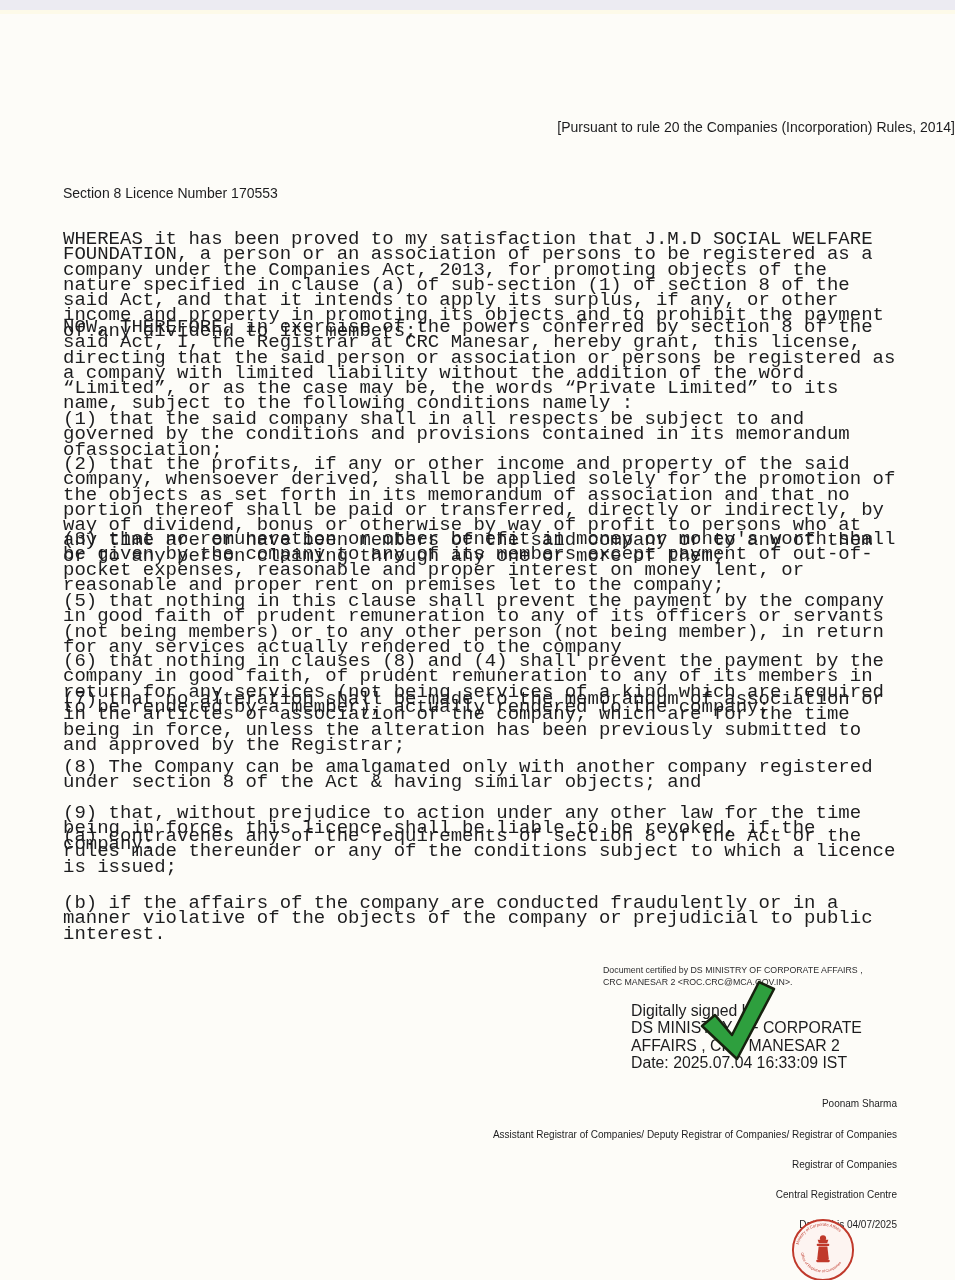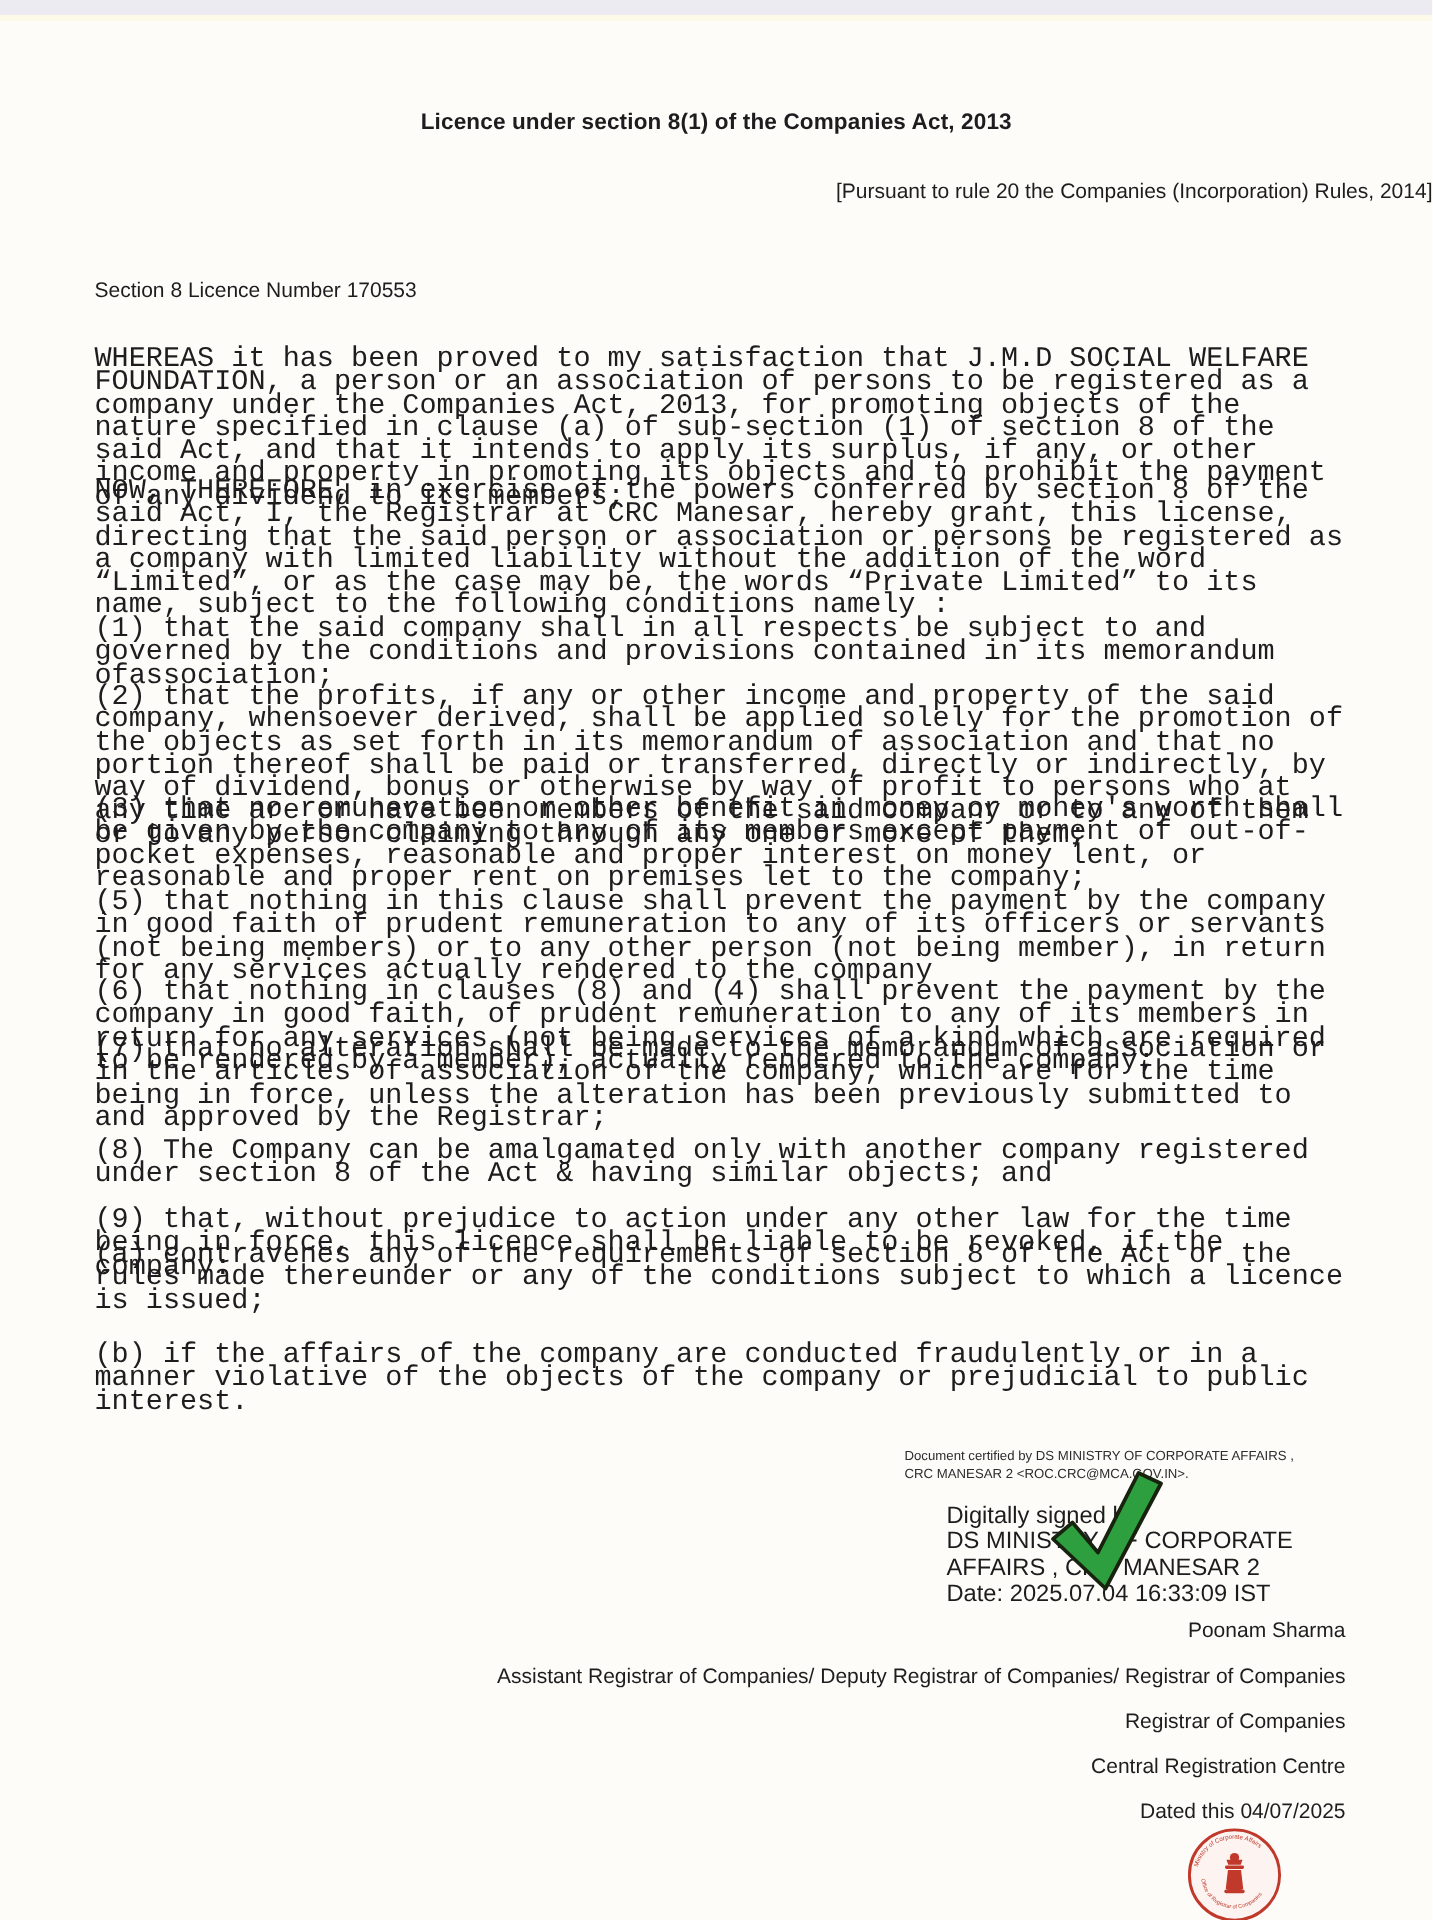--- a/index.html
+++ b/index.html
@@ -28,36 +28,35 @@
   }
   .cert{
     position:absolute;left:603px;top:965px;width:278px;
     font-size:8.8px;line-height:11.5px;color:#2c2c2e;
   }
   .signed{
     position:absolute;left:607px;top:1002px;
     font-size:15.8px;line-height:17.4px;color:#1c1c1e;margin-left:24px;
   }
   .check{position:absolute;left:694px;top:980px;width:88px;height:86px;}
-  .rline{position:absolute;right:58px;font-size:14px;white-space:nowrap;}
+  .rline{position:absolute;right:58px;font-size:10px;white-space:nowrap;margin-top:20px;}
   .r-name{top:1078px;}
   .r-desig{top:1109px;text-align:center;}
   .r-role{top:1139px;}
   .r-office{top:1169px;}
   .r-dated{top:1199px;}
   .seal{position:absolute;left:791px;top:1218px;width:64px;height:64px;}
 </style>
 </head>
 <body>
 
 <div class="canvas">
   <div class="top-strip"></div>
   <div class="cream-band"></div>
 
-  <div class="title">Licence under section 8(1) of the Companies Act, 2013</div>
   <div class="subtitle">[Pursuant to rule 20 the Companies (Incorporation) Rules, 2014]</div>
   <div class="licno">Section 8 Licence Number 170553</div>
 
   <div class="para" style="top:232px">WHEREAS it has been proved to my satisfaction that J.M.D SOCIAL WELFARE FOUNDATION, a person or an association of persons to be registered as a company under the Companies Act, 2013, for promoting objects of the nature specified in clause (a) of sub-section (1) of section 8 of the said Act, and that it intends to apply its surplus, if any, or other income and property in promoting its objects and to prohibit the payment of any dividend to its members;</div>
   <div class="para" style="top:320px">NOW, THEREFORE, in exercise of the powers conferred by section 8 of the said Act, I, the Registrar at CRC Manesar, hereby grant, this license, directing that the said person or association or persons be registered as a company with limited liability without the addition of the word “Limited”, or as the case may be, the words “Private Limited” to its name, subject to the following conditions  namely :</div>
   <div class="para" style="top:412px">(1) that the said company shall in all respects be subject to and governed by the conditions and provisions contained in its memorandum ofassociation;</div>
   <div class="para" style="top:457px">(2) that the profits, if any or other income and property of the said company, whensoever derived, shall be applied solely for the promotion of the objects as set forth in its memorandum of association and that no portion thereof shall be paid or transferred, directly or indirectly, by way of dividend, bonus or otherwise by way of profit to persons who at any time are or have been members of the said company or to any of them or to any person claiming through any one or more of them;</div>
   <div class="para" style="top:532px">(3) that no remuneration or other benefit in money or money's worth shall be given by the company to any of its members except payment of out-of-pocket expenses, reasonable and proper interest on money lent, or reasonable and proper rent on premises let to the company;</div>
   <div class="para" style="top:594px">(5) that nothing in this clause shall prevent the payment by the company in good faith of prudent remuneration to any of its officers or servants (not being members) or to any other person (not being member), in return for any services actually rendered to the company</div>
   <div class="para" style="top:654px">(6) that nothing in clauses (8) and (4) shall prevent the payment by the company in good faith, of prudent remuneration to any of its members in return for any services (not being services of a kind which are required to be rendered by a member), actually rendered to the company;</div>

